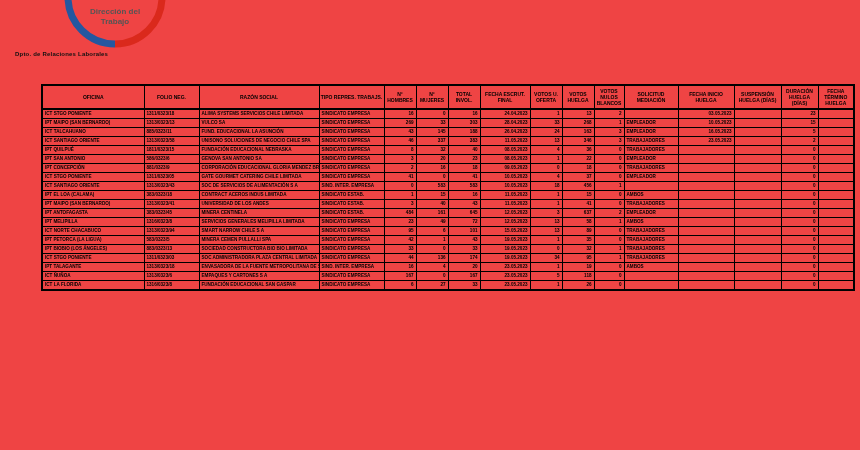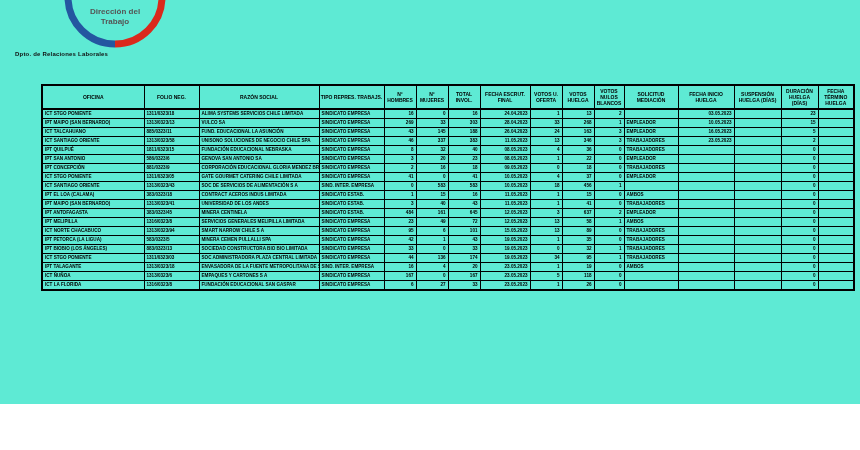--- a/index.html
+++ b/index.html
@@ -1,17 +1,17 @@
 <!DOCTYPE html>
 <html><head>
 <meta charset="utf-8">
 <style>
   html,body{margin:0;padding:0;}
   .page{
-    position:relative;width:860px;height:404px;background:#5eead4;overflow:hidden;
+    position:relative;width:860px;height:450px;background:#ef4444;overflow:hidden;
     font-family:"Liberation Sans", sans-serif;color:#000;text-decoration:underline;
   }
   
   .logo-wrap{position:absolute;left:60px;top:0;width:110px;height:52px;}
   .logo-svg{display:block;}
   .dept-caption{
     position:absolute;left:15px;top:51px;font-size:6px;font-weight:bold;
     letter-spacing:.2px;color:#111;white-space:nowrap;
   }
   

